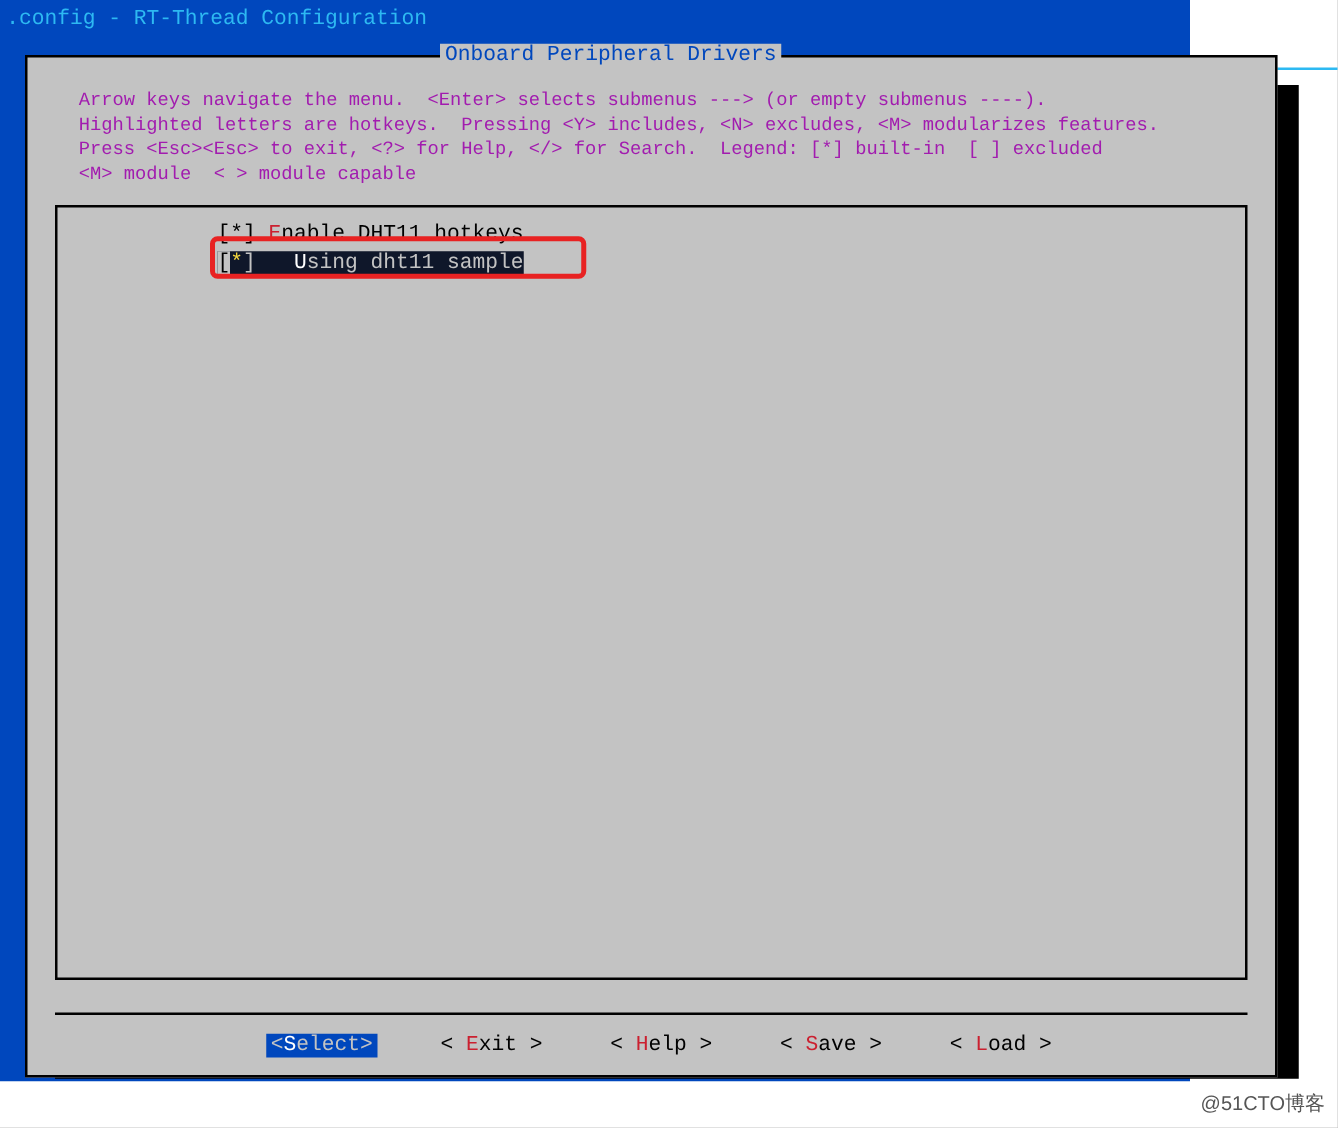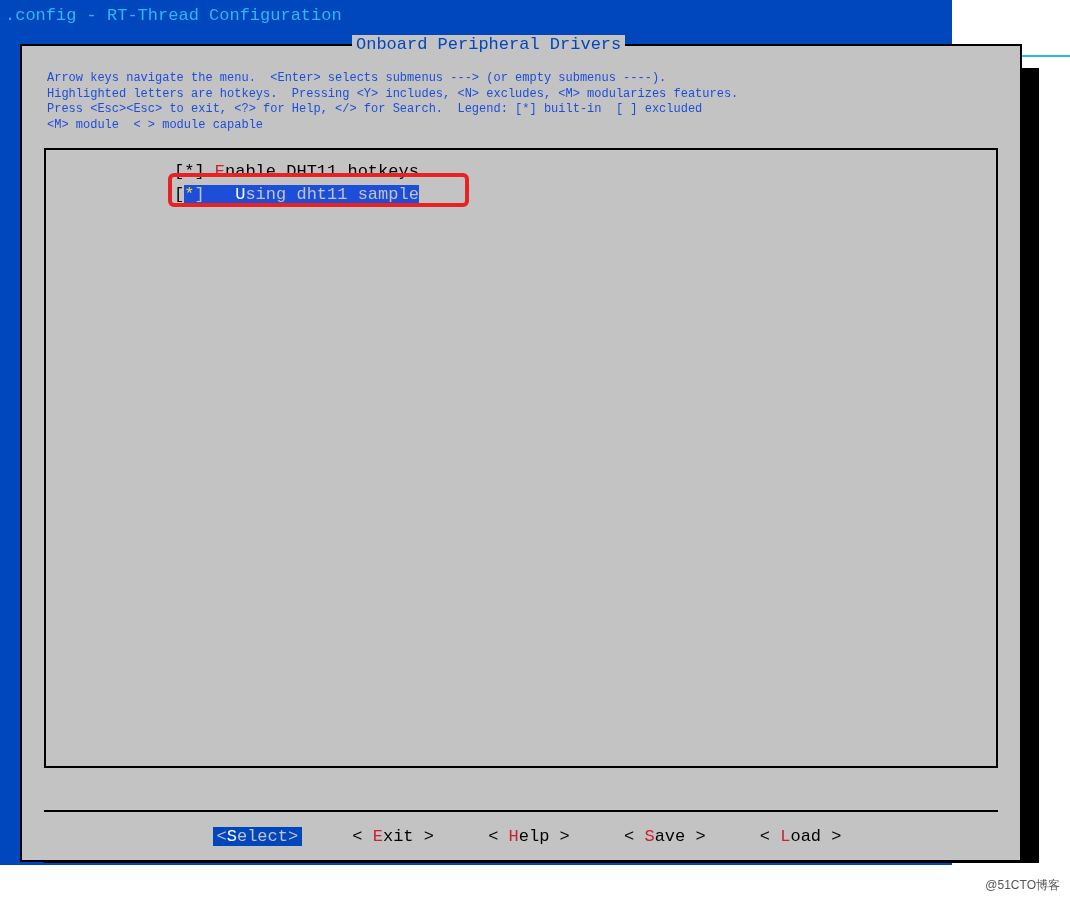--- a/index.html
+++ b/index.html
@@ -56,43 +56,44 @@
       left: 0;
       right: 0;
     }
     .box-title {
       color: #0047bd;
       background: #c3c3c3;
       padding: 0 4px;
       font-weight: normal;
     }
     .help-text {
-      color: #1d4ed8;
+      color: #a21caf;
       padding: 25px 25px 10px 25px;
       line-height: 1.3;
       white-space: pre-wrap;
-      font-size: 12px;
+      font-size: 15px;
+      margin-left: 16px;
     }
     .content-box {
       border: 2px solid #000;
       margin: 5px 22px 0 22px;
       height: 620px;
       position: relative;
       padding: 10px 0;
     }
     .option-line {
       padding: 2px 0 2px 128px;
       white-space: pre;
       font-size: 17px;
       color: #000;
     }
     .hotkey { color: #cb2030; }
     .option-bracket { color: #000; }
     .option-selected {
-      background: #1d4ed8;
+      background: #0f172a;
       color: #c3c3c3;
     }
     .option-selected .option-bracket-open { color: #000; background: #c3c3c3; }
     .option-selected .option-mark { color: #f3d73e; }
     .option-selected .hotkey { color: #ffffff; }
     .redbox {
       position: absolute;
       border: 4px solid #e82222;
       border-radius: 6px;
       pointer-events: none;
@@ -110,21 +111,21 @@
     .btn { padding: 0 4px; margin: 0 18px; }
     .btn .hotkey { color: #cb2030; }
     .btn-selected { background: #0047bd; color: #c3c3c3; }
     .btn-selected .hotkey { color: #ffffff; }
     .watermark {
       position: absolute;
       bottom: 8px;
       right: 10px;
       color: #555;
       font-family: Arial, sans-serif;
-      font-size: 12px;
+      font-size: 16px;
       margin-top: 42px;
     }
     hr.bottom-divider {
       border: none;
       border-top: 2px solid #000;
       margin: 0 22px;
       position: absolute;
       bottom: 48px;
       left: 0;
       right: 0;

